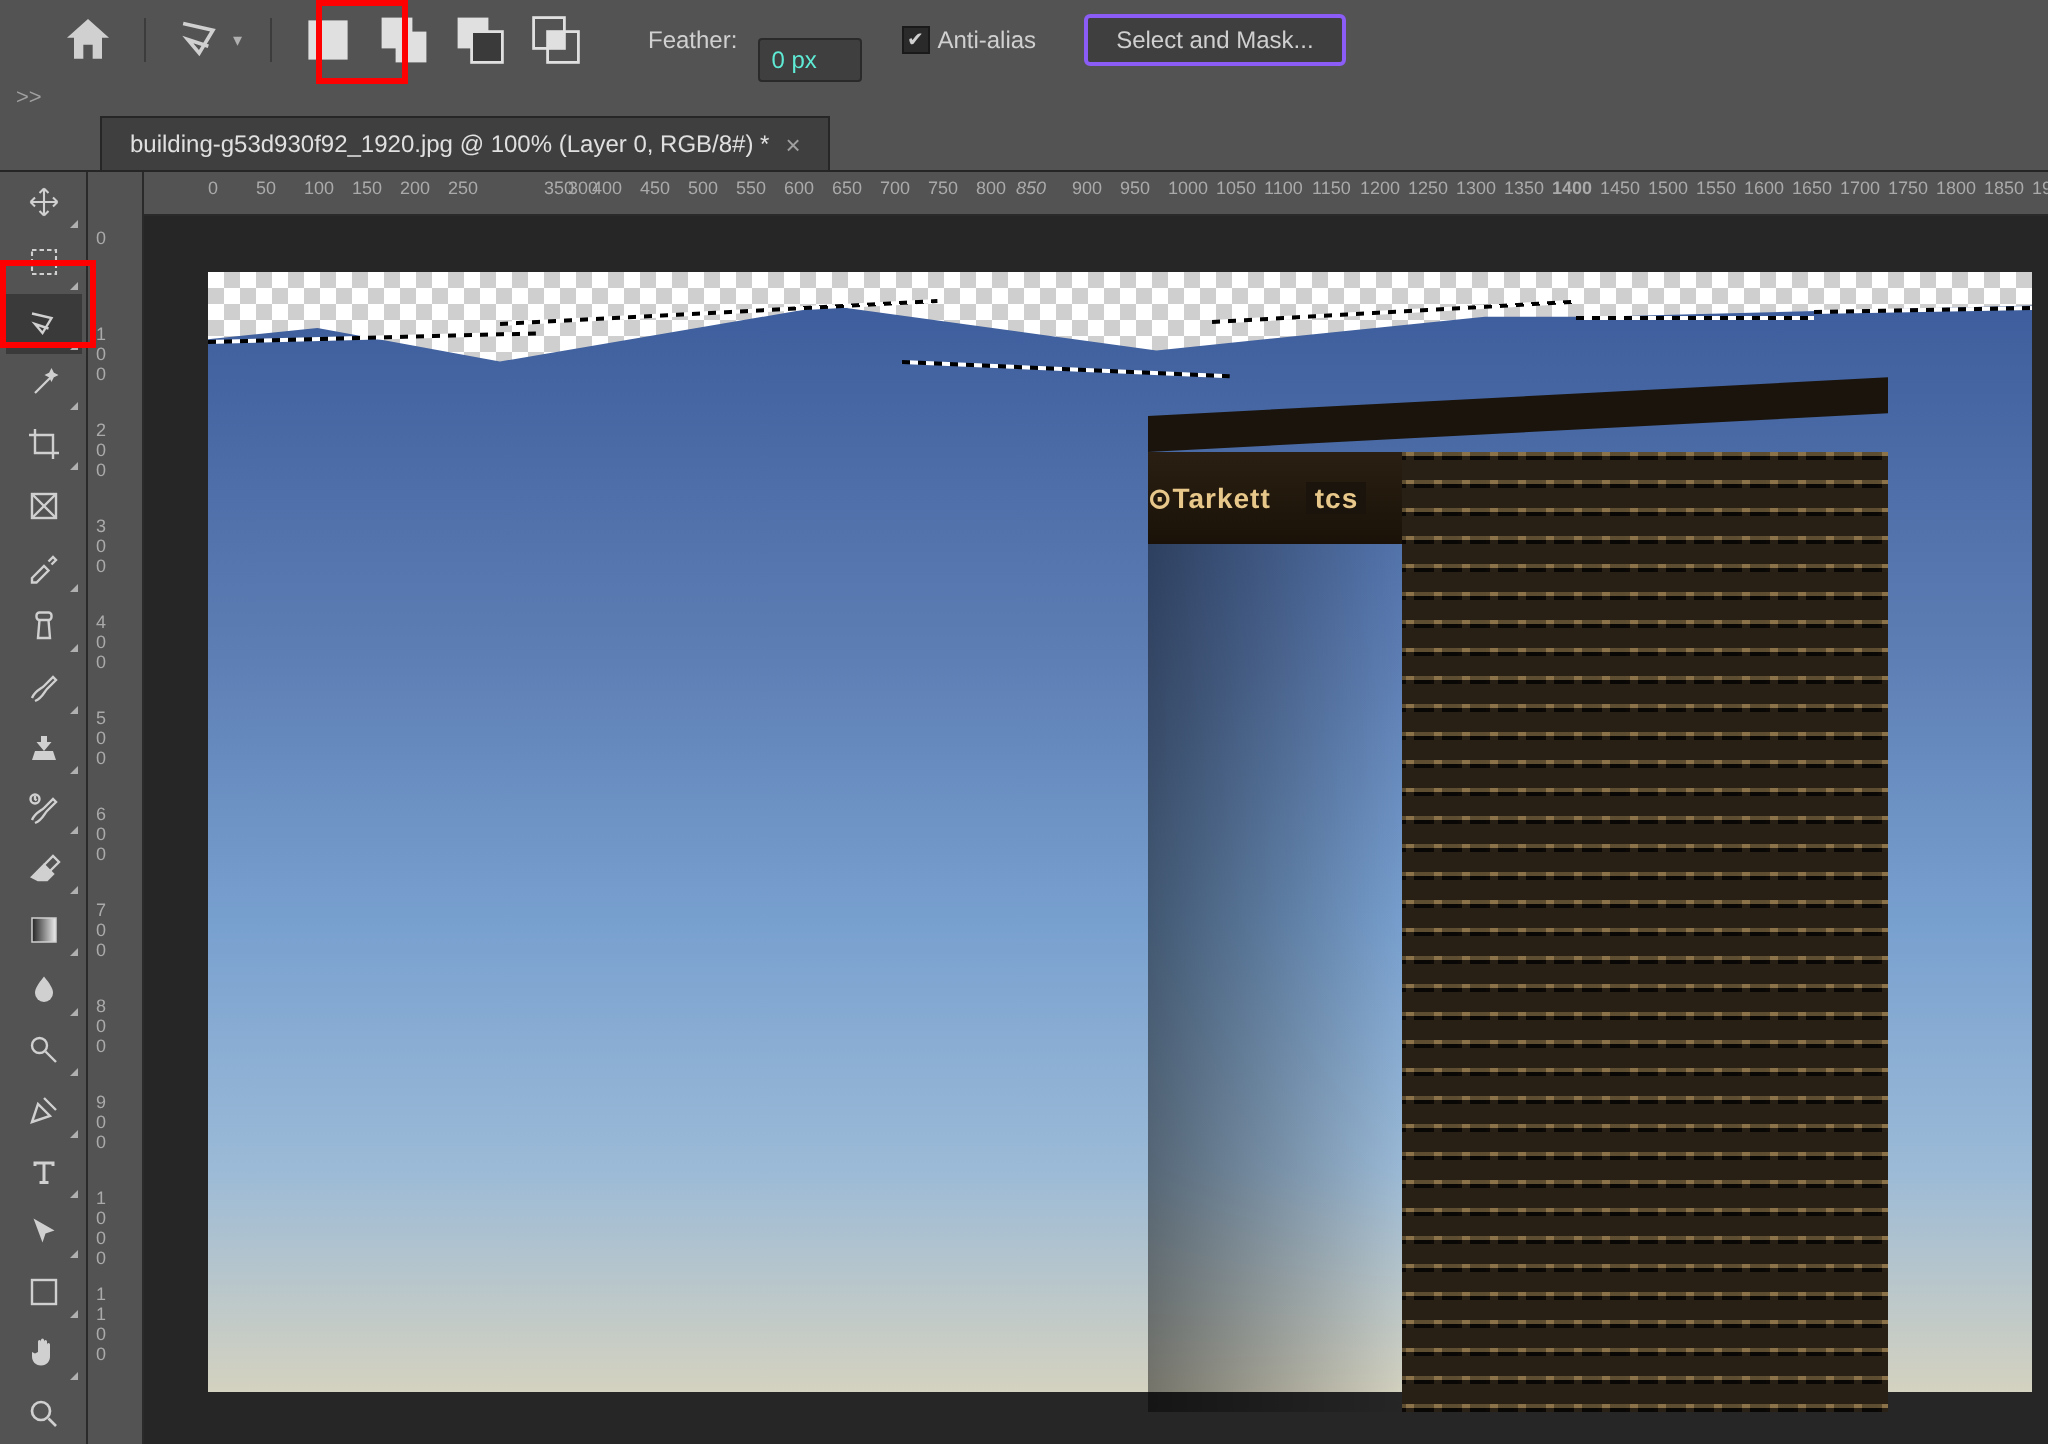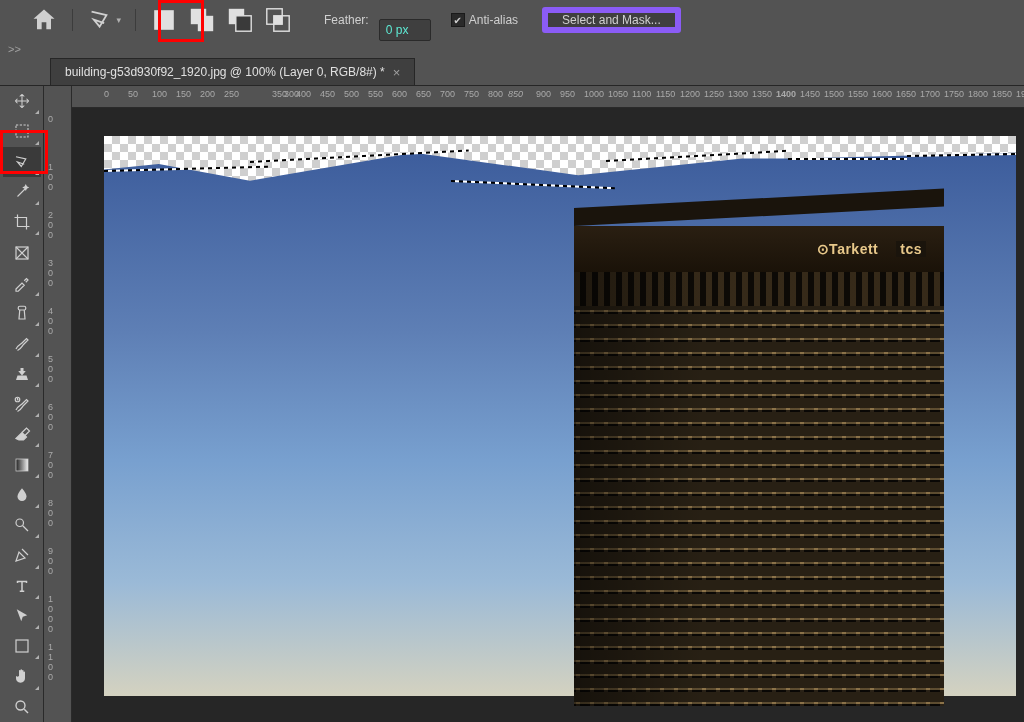--- a/index.html
+++ b/index.html
@@ -44,21 +44,21 @@
 .check-box {
   width: 14px; height: 14px;
   background: #2a2a2a;
   border: 1px solid #1a1a1a;
   display: flex; align-items: center; justify-content: center;
   font-size: 10px;
   color: #d0d0d0;
 }
 .sel-mask-btn {
   background: #3f3f3f;
-  border: 6px solid #8b5cf6;
+  border: 2px solid #8b5cf6;
   color: #d0d0d0;
   height: 26px;
   padding: 0 14px;
   border-radius: 3px;
   font-size: 12px;
   margin-left: 14px;
 }
 .red-box {
   border: 3px solid #ff0000;
   position: absolute;
@@ -190,21 +190,21 @@
   top: 0;
   height: 2px;
   background-image: repeating-linear-gradient(90deg, #000 0 4px, #fff 4px 8px);
 }
 
 .building {
   position: absolute;
   left: 470px; top: 90px;
   width: 370px; height: 480px;
   display: flex;
-  flex-direction: column;
+  flex-direction: row;
 }
 .building .top-sign {
   height: 46px;
   background: linear-gradient(#2a1f12, #1a1208);
   display: flex;
   align-items: center;
   justify-content: flex-end;
   color: #e8c88a;
   font-size: 14px;
   font-weight: bold;

